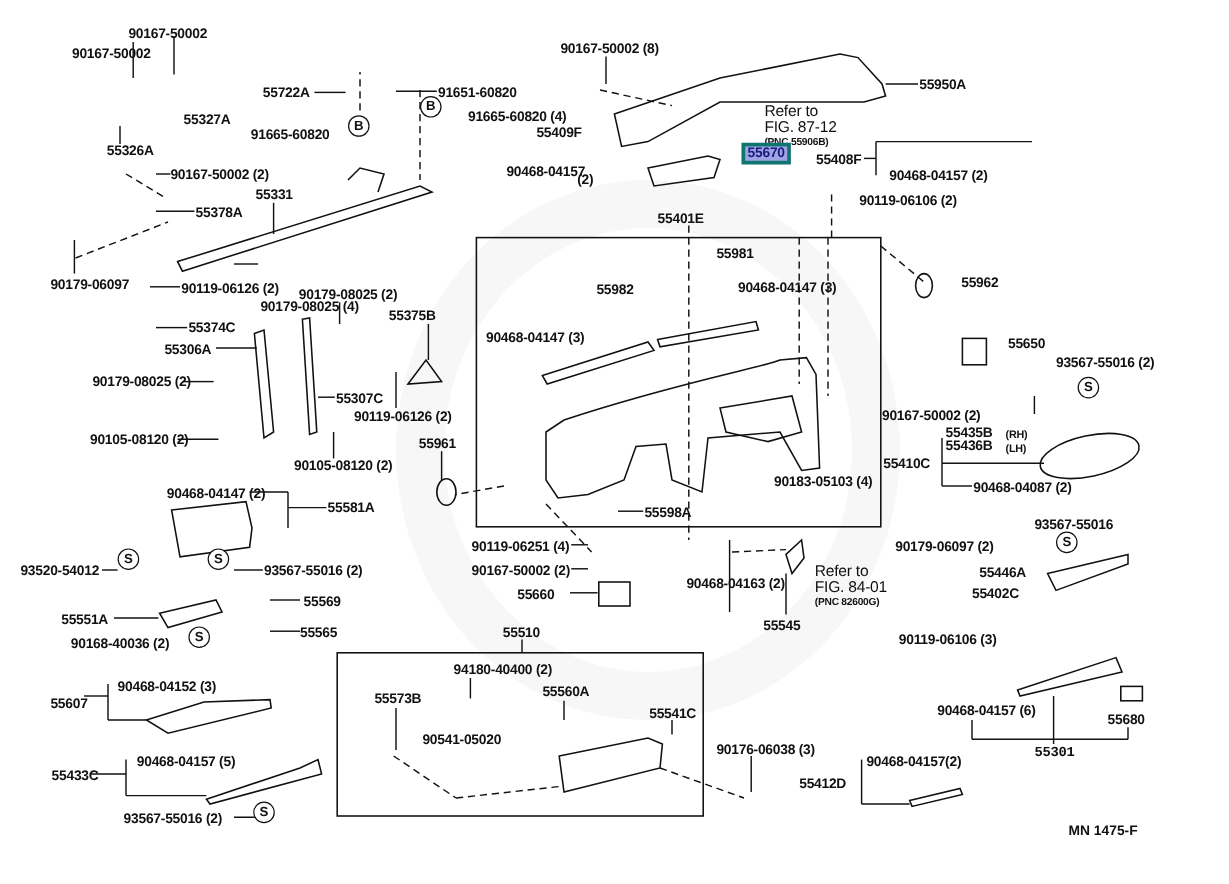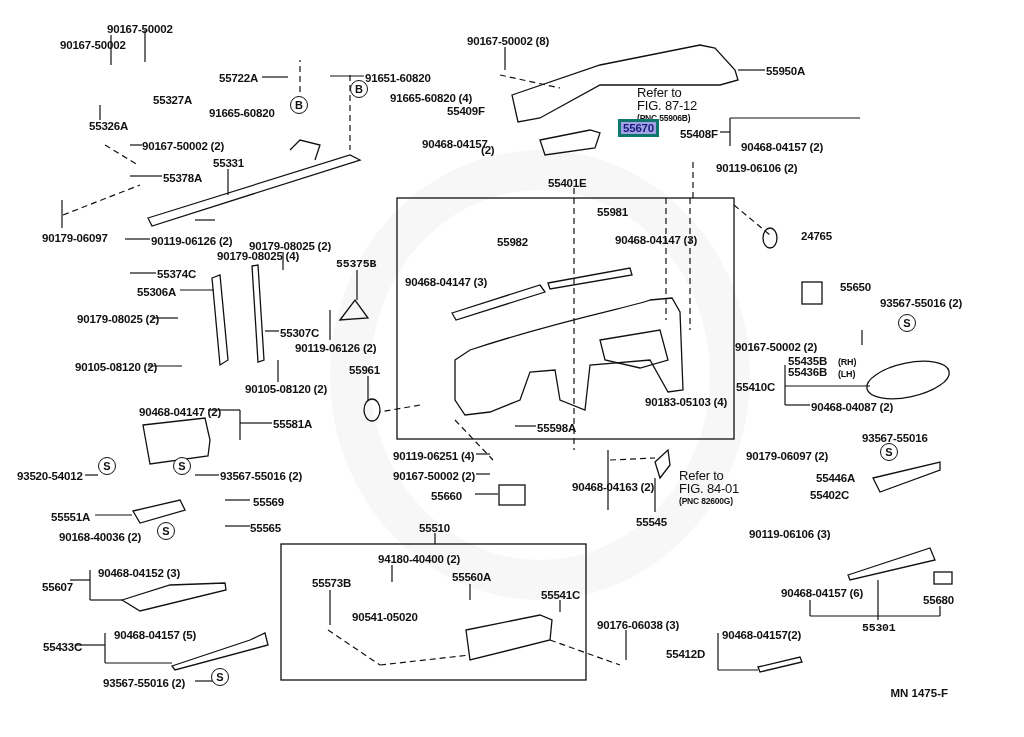--- a/index.html
+++ b/index.html
@@ -188,23 +188,23 @@
       <span class="lbl" style="left: 741px; top: 141px;">90468-04157 (2)</span>
       <span class="lbl" style="left: 716px; top: 162px;">90119-06106 (2)</span>
       <span class="lbl" style="left: 217px; top: 217px; margin-top: 33px;">90179-08025 (4)</span>
       <span class="lbl" style="left: 30px; top: 232px; margin-left: 12px;">90179-06097</span>
       <span class="lbl" style="left: 151px; top: 235px;">90119-06126 (2)</span>
       <span class="lbl" style="left: 249px; top: 240px;">90179-08025 (2)</span>
       <span class="lbl" style="left: 597px; top: 206px;">55981</span>
       <span class="lbl" style="left: 453px; top: 236px; margin-left: 44px;">55982</span>
       <span class="lbl" style="left: 615px; top: 234px;">90468-04147 (3)</span>
       <span class="lbl" style="left: 405px; top: 276px;">90468-04147 (3)</span>
-      <span class="lbl" style="left: 801px; top: 230px;">24765</span>
+      <span class="lbl" style="left: 801px; top: 230px;">55962</span>
       <span class="lbl" style="left: 157px; top: 268px;">55374C</span>
-      <span class="lbl" style="left: 336px; top: 258px; font-family: Liberation Mono, monospace;">55375B</span>
+      <span class="lbl" style="left: 324px; top: 258px;">55375B</span>
       <span class="lbl" style="left: 137px; top: 286px;">55306A</span>
       <span class="lbl" style="left: 840px; top: 281px;">55650</span>
       <span class="lbl" style="left: 880px; top: 297px;">93567-55016 (2)</span>
       <span class="lbl" style="left: 77px; top: 313px;">90179-08025 (2)</span>
       <span class="lbl" style="left: 280px; top: 327px;">55307C</span>
       <span class="lbl" style="left: 295px; top: 342px;">90119-06126 (2)</span>
       <span class="lbl" style="left: 735px; top: 341px;">90167-50002 (2)</span>
       <span class="lbl" style="left: 788px; top: 355px; text-align: center;">55435B</span>
       <span class="lbl small" style="left: 838px; top: 356px;">(RH)</span>
       <span class="lbl" style="left: 788px; top: 366px;">55436B</span>

